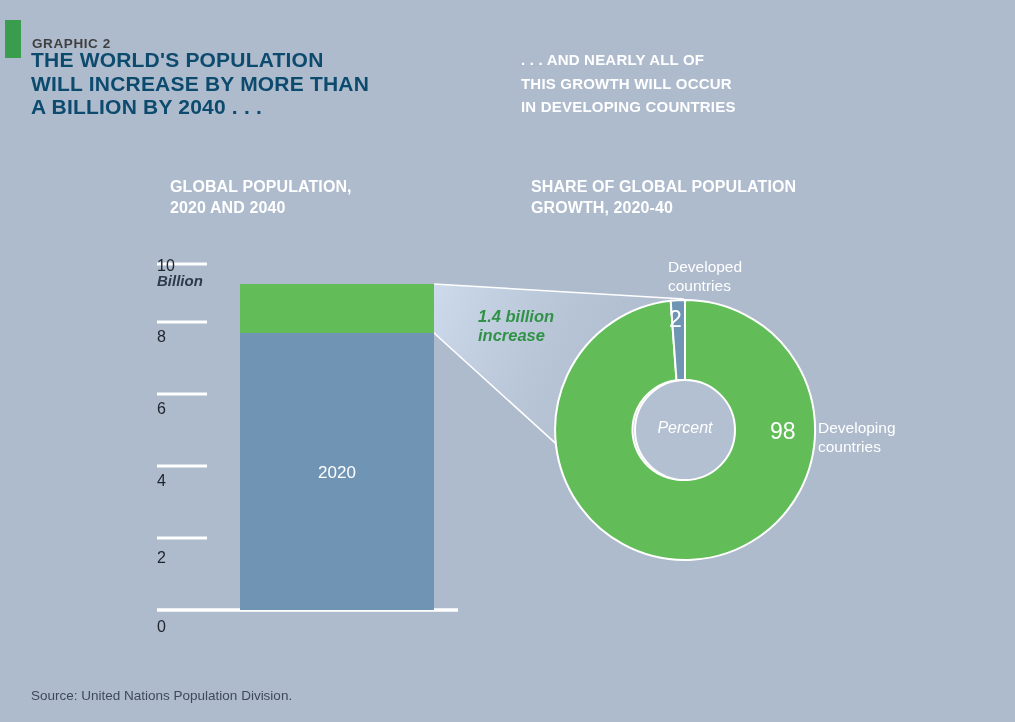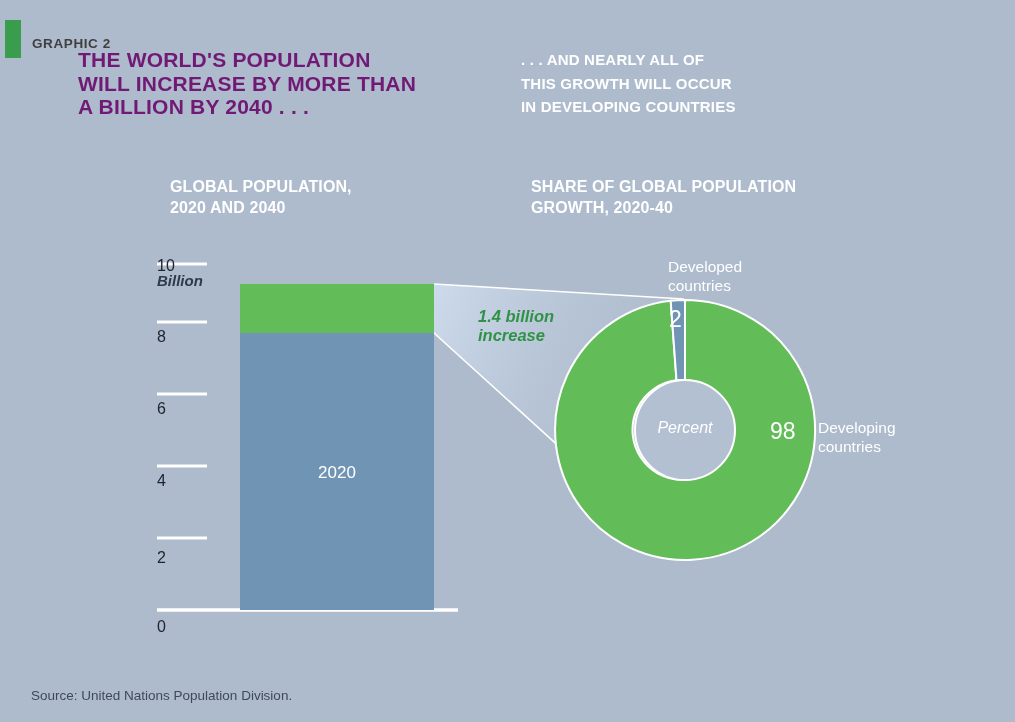--- a/index.html
+++ b/index.html
@@ -41,23 +41,22 @@
   }
   .main-title {
     position: absolute;
     left: 31px;
     top: 48px;
     width: 460px;
     font-size: 21px;
     font-weight: bold;
     line-height: 23.5px;
     letter-spacing: 0.2px;
-    color: #701a75;
-    white-space: pre-line;
-    margin-left: 47px;
+    color: #0c4a6e;
+    white-space: pre-line;
   }
   .main-title-right {
     position: absolute;
     left: 521px;
     top: 48px;
     width: 440px;
     font-size: 15px;
     font-weight: bold;
     line-height: 23.5px;
     letter-spacing: 0.2px;

